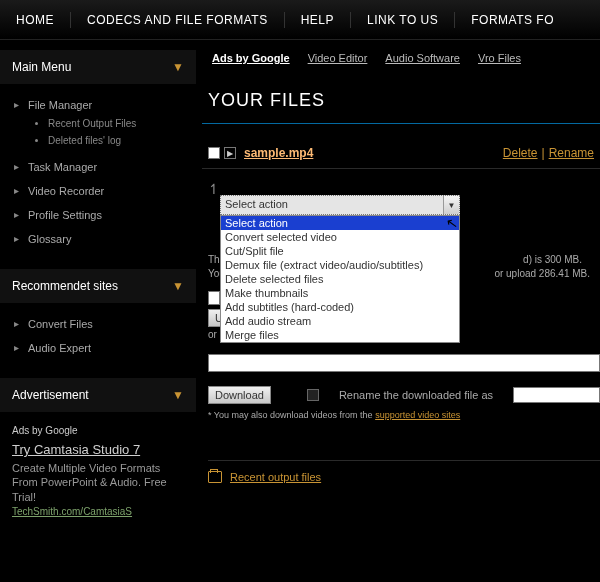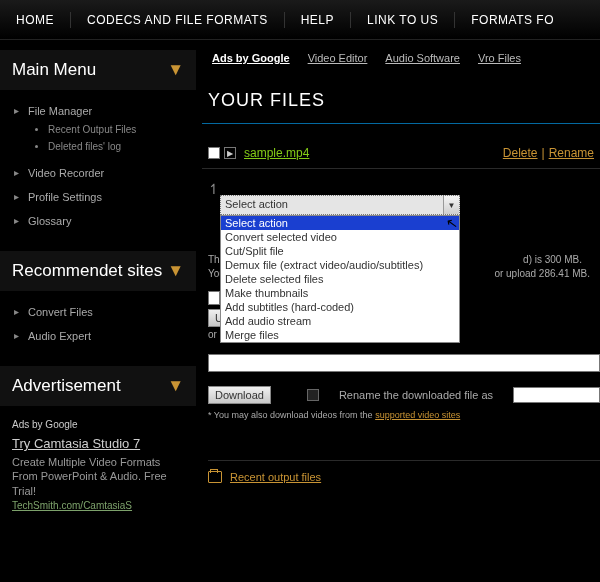--- a/index.html
+++ b/index.html
@@ -7,21 +7,21 @@
 
   .topnav { display: flex; align-items: center; height: 40px; background: linear-gradient(#1a1a1a,#000); border-bottom: 1px solid #222; }
   .topnav a { color: #fff; text-decoration: none; padding: 0 16px; font-size: 12px; letter-spacing: .5px; }
   .topnav .sep { width: 1px; height: 16px; background: #333; }
 
   .layout { display: flex; }
   .sidebar { width: 196px; background: #000; padding: 0; }
   .maincol { flex: 1; padding: 0 0 0 6px; min-width: 0; }
 
   .panel-head { background: #111; padding: 10px 12px; display: flex; justify-content: space-between; align-items: center; border-bottom: 1px solid #000; margin-top: 10px; }
-  .panel-head span { font-size: 17px; }
+  .panel-head span { font-size: 12px; }
   .panel-head .caret { color: #c99434; }
   .menu { padding: 8px 0 8px 14px; }
   .menu > li { list-style: none; padding: 6px 0 6px 14px; color: #aaa; font-size: 11px; position: relative; }
   .menu > li::before { content:"\25B8"; position:absolute; left:0; top:6px; color:#888; font-size:10px; }
   .submenu { padding: 4px 0 0 16px; }
   .submenu li { list-style: disc; color: #888; font-size: 10px; padding: 3px 0; margin-left: 4px; }
 
   .adbox { padding: 12px 12px 0 12px; }
   .adbox .lbl { font-size: 10px; color: #ccc; }
   .adbox .adtitle { color: #cfcfcf; font-size: 13px; text-decoration: underline; margin: 6px 0 4px; }
@@ -30,21 +30,21 @@
 
   .adsrow { display: flex; align-items: center; gap: 18px; padding: 12px 0 8px 10px; font-size: 11px; }
   .adsrow .adsby { color: #fff; font-weight: bold; text-decoration: underline; }
   .adsrow a { color: #bbb; text-decoration: underline; }
 
   .page-title { font-size: 18px; letter-spacing: 1px; padding: 18px 0 12px 6px; border-bottom: 1px solid #0369a1; }
 
   .filerow { display: flex; align-items: center; padding: 22px 6px 8px 6px; border-bottom: 1px solid #2a2a2a; }
   .filerow .chk { width: 12px; height: 12px; background: #fff; border: 1px solid #777; margin-right: 4px; }
   .filerow .playicon { width: 12px; height: 12px; border: 1px solid #777; display: inline-flex; align-items: center; justify-content: center; font-size: 8px; color: #ccc; margin-right: 8px; }
-  .filerow .fname { color: #84cc16; text-decoration: underline; font-size: 12px; }
+  .filerow .fname { color: #fdba74; text-decoration: underline; font-size: 12px; font-weight: bold; }
   .filerow .right { margin-left: auto; display: flex; gap: 4px; }
   .filerow .right a { color: #c99434; text-decoration: underline; font-size: 12px; }
   .filerow .right span { color: #c99434; }
 
   .arrow-up { margin: 12px 0 0 6px; color:#888; font-size: 14px; }
 
   .actionblock { position: relative; margin: -2px 0 0 18px; }
   .select-box { width: 240px; height: 20px; background: #e5e5e5; color: #333; font-size: 11px; padding: 2px 18px 2px 4px; border: 1px dotted #777; position: relative; }
   .select-box .ddbtn { position: absolute; right: 0; top: 0; width: 16px; height: 18px; background: linear-gradient(#f5f5f5,#cfcfcf); border-left: 1px solid #999; display:flex;align-items:center;justify-content:center;font-size:8px;color:#333; }
   .dropdown { position: absolute; top: 20px; left: 0; width: 240px; background: #fff; border: 1px solid #888; z-index: 50; }
@@ -97,20 +97,21 @@
       <span class="caret">▼</span>
     </div>
     <ul class="menu">
       <li>
         <span>File Manager</span>
         <ul class="submenu">
           <li>Recent Output Files</li>
           <li>Deleted files' log</li>
         </ul>
       </li>
+      <li>Task Manager</li>
       <li>Video Recorder</li>
       <li>Profile Settings</li>
       <li>Glossary</li>
     </ul>
 
     <div class="panel-head">
       <span>Recommendet sites</span>
       <span class="caret">▼</span>
     </div>
     <ul class="menu">

